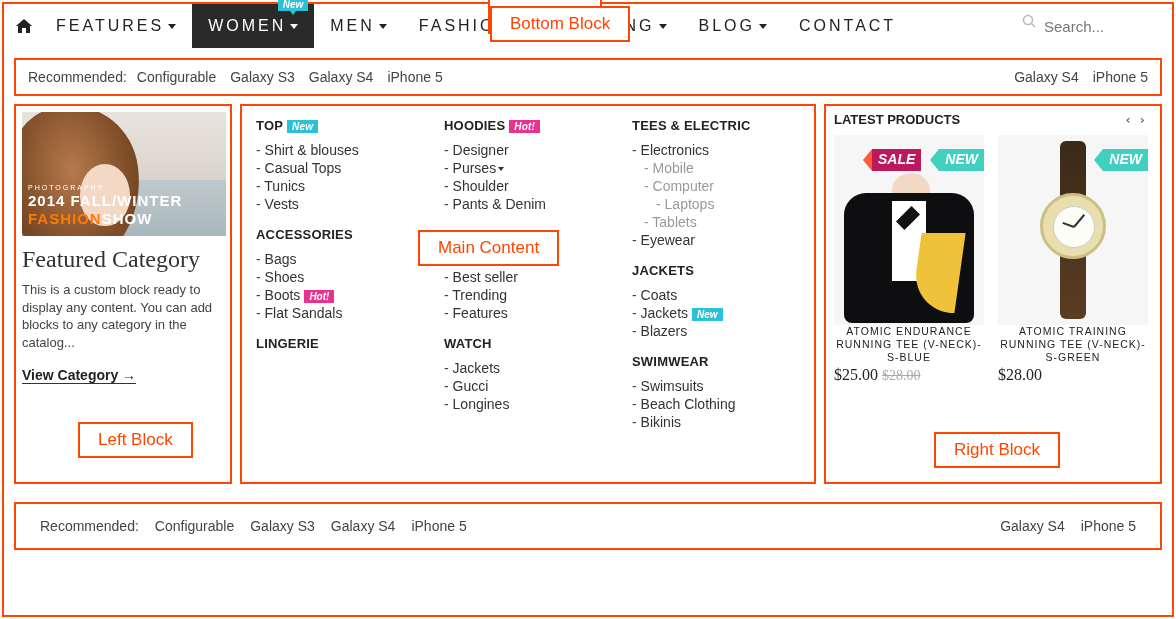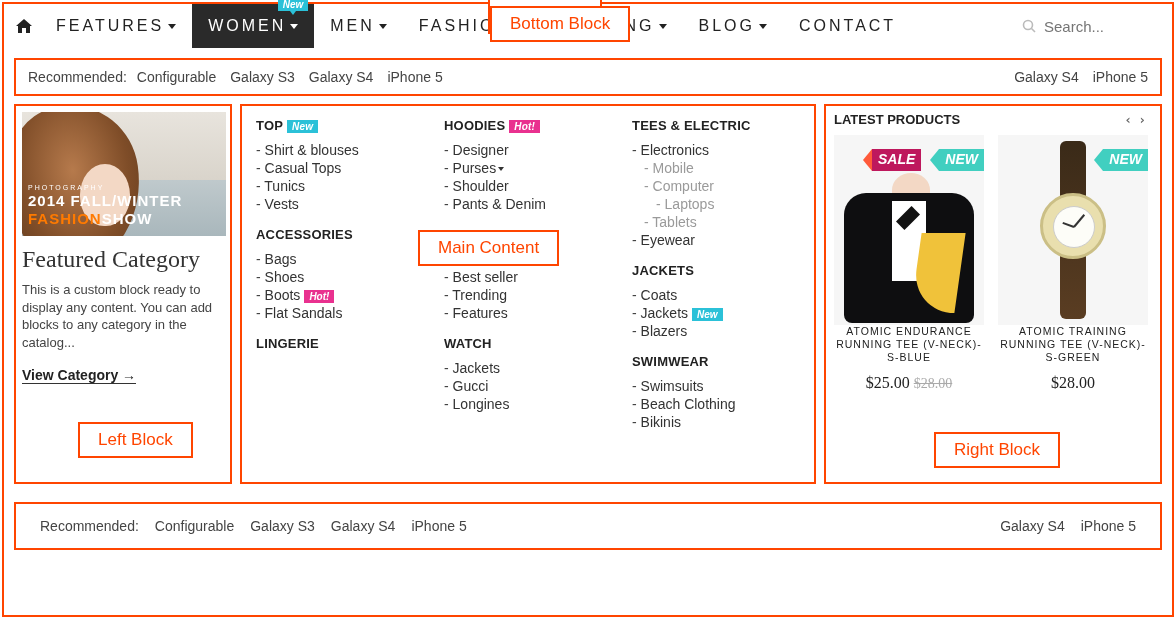--- a/index.html
+++ b/index.html
@@ -9,21 +9,21 @@
 .nav .home{width:24px;text-align:center;font-size:16px;cursor:pointer}
 .nav-item{position:relative;padding:0 16px;height:44px;display:flex;align-items:center;font-family:"Arial Narrow",Arial,sans-serif;font-stretch:condensed;letter-spacing:3px;font-size:16px;font-weight:400;cursor:pointer}
 .nav-item.active{background:#2a2a2a;color:#fff}
 .caret{display:inline-block;margin-left:4px;width:0;height:0;border-left:4px solid transparent;border-right:4px solid transparent;border-top:5px solid currentColor;vertical-align:middle}
 .badge{position:absolute;top:-6px;right:6px;font-size:10px;color:#fff;padding:1px 5px;font-family:Arial;letter-spacing:0;font-style:italic;font-weight:700}
 .badge::after{content:"";position:absolute;bottom:-4px;left:50%;margin-left:-3px;border-left:3px solid transparent;border-right:3px solid transparent;border-top:4px solid}
 .badge.new{background:#2bc1d8}.badge.new::after{border-top-color:#2bc1d8}
 .badge.hot{background:#e9318f}.badge.hot::after{border-top-color:#e9318f}
 .inline-badge{display:inline-block;font-size:10px;color:#fff;padding:1px 5px;font-style:italic;font-weight:700;margin-left:4px;vertical-align:middle}
 .inline-badge.new{background:#2bc1d8}.inline-badge.hot{background:#e9318f}
-.search{margin-left:auto;display:flex;align-items:center;color:#aaa}
+.search{margin-left:auto;display:flex;color:#aaa}
 .search input{border:none;font-size:15px;padding:4px;outline:none;width:120px;color:#888}
 .search-icon{margin-right:4px}
 .annot{position:absolute;border:2px solid #ff4500;background:#fff;color:#ff4500;font-size:17px;padding:6px 18px;z-index:10;pointer-events:none}
 .row{display:flex;gap:8px;padding:0 10px}
 .top-block{border:2px solid #ff4500;margin:10px 10px 8px 10px;height:38px;display:flex;align-items:center;padding:0 12px;font-size:14px;color:#444}
 .top-block .lbl{margin-right:10px}
 .top-block a{margin-right:14px;color:#444;cursor:pointer}
 .top-block .right{margin-left:auto}
 .top-block .right a{margin-left:14px;margin-right:0}
 .left-block{border:2px solid #ff4500;width:218px;height:380px;padding:6px;position:relative}
@@ -68,21 +68,21 @@
 .lining{position:absolute;right:14px;top:60px;width:44px;height:80px;background:#f0c23a;border-radius:0 0 0 50px;transform:skewX(-8deg)}
 .head{position:absolute;left:48px;top:0;width:38px;height:34px;background:#f3d8c5;border-radius:50% 50% 40% 40%}
 .watch{position:absolute;left:36px;top:6px;width:78px;height:178px}
 .strap{position:absolute;left:26px;top:0;width:26px;height:178px;background:linear-gradient(#3a2a18,#5a3d22);border-radius:6px}
 .caseW{position:absolute;left:6px;top:52px;width:66px;height:66px;border-radius:50%;background:#e9dfae;border:3px solid #cbbf86}
 .dial{position:absolute;left:10px;top:10px;width:42px;height:42px;background:#fdfdf8;border-radius:50%;border:1px solid #ccc}
 .hand{position:absolute;left:50%;top:50%;width:2px;height:16px;background:#333;transform-origin:bottom center}
 .hand.h1{transform:translate(-50%,-100%) rotate(40deg)}
 .hand.h2{transform:translate(-50%,-100%) rotate(-70deg);height:12px}
 .prod .title{text-align:center;font-size:10.5px;font-weight:400;letter-spacing:1px;line-height:1.25;font-family:"Arial Narrow",Arial;font-stretch:condensed}
-.prod .price{text-align:center;margin-top:10px;font-family:Georgia,serif;font-size:16px}
+.prod .price{margin-top:2px;font-family:Georgia,serif;font-size:16px}
 .prod .price .old{color:#aaa;text-decoration:line-through;font-size:14px;margin-left:4px}
 .bottom-block{border:2px solid #ff4500;margin:18px 10px 8px 10px;height:48px;display:flex;align-items:center;padding:0 24px;font-size:14px;color:#444}
 .bottom-block .lbl{margin-right:16px}
 .bottom-block a{margin-right:16px;color:#444;cursor:pointer}
 .bottom-block .right{margin-left:auto}
 .bottom-block .right a{margin-left:16px;margin-right:0}
 svg{display:block}
 </style>
 </head>
 <body>

